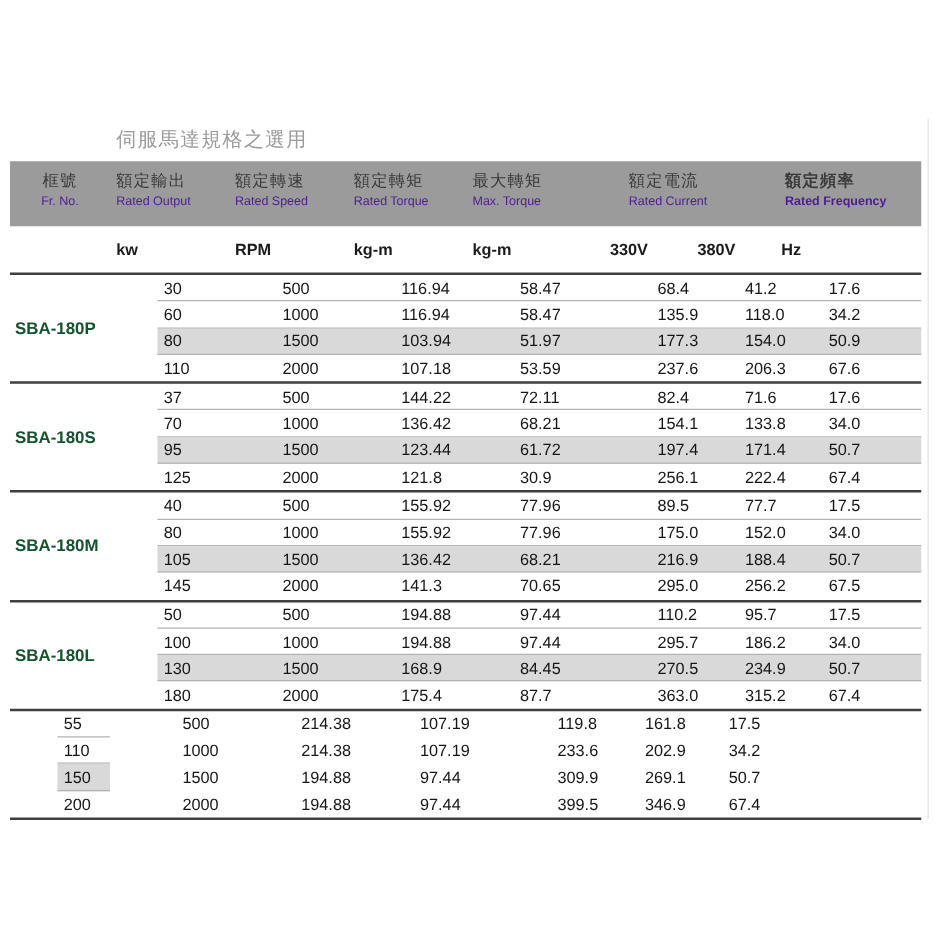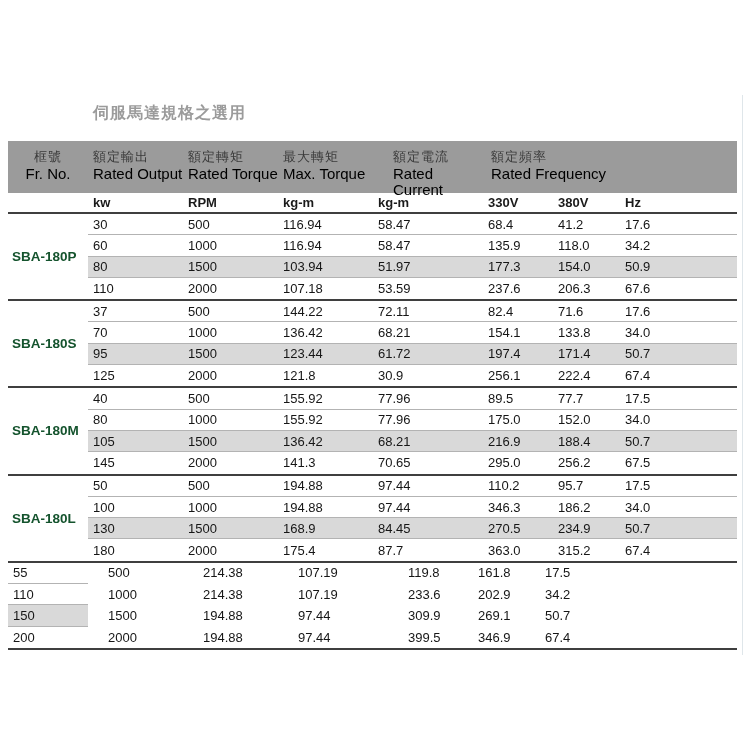--- a/index.html
+++ b/index.html
@@ -11,46 +11,46 @@
   }
   .page {
     position: absolute; inset: 0;
     padding: 104px 13px 0 8px;
   }
   .edge-line {
     position: absolute; right: 7px; top: 95px; bottom: 95px;
     width: 1px; background: #dfe6ea;
   }
   .title {
-    font-size: 16px; font-weight: bold;
+    font-size: 16px; font-weight: normal;
     color: var(--title-text, #9b9b9b);
     letter-spacing: 1px;
     margin-left: 85px;
-    margin-bottom: 19px;
+    margin-bottom: 7px;
     line-height: 18px;
   }
   
   .head-band {
     background: var(--header-band, #9b9b9b);
     display: grid;
     grid-template-columns: 80px 95px 95px 95px 110px 137px 1fr;
     height: 52px;
     padding-top: 7px;
   }
   .hcell { padding-left: 5px; }
   .hcell.first { padding-left: 0; text-align: center; }
   .hcell.current { padding-left: 20px; }
-  .hcell.freq { padding-left: 8px; }
+  .hcell.freq { padding-left: 8px; font-weight: bold; }
   .hcell .zh { font-size: 13px; color: #3a3a3a; line-height: 18px; letter-spacing: 1px; }
-  .hcell .en { font-size: 15px; color: #000000; line-height: 16px; }
+  .hcell .en { font-size: 10px; color: #4c1d95; line-height: 16px; }
   
   .unit-row {
     display: grid;
     grid-template-columns: 80px 95px 95px 95px 110px 70px 67px 1fr;
-    height: 21px;
+    height: 39px;
     align-items: center;
     border-bottom: 2px solid var(--group-border, #3f3f3f);
   }
   .unit-row .ucell { font-size: 13px; font-weight: bold; color: #1a1a1a; padding-left: 5px; }
   
   .group {
     display: grid;
     grid-template-columns: 80px 1fr;
     border-bottom: 2px solid var(--group-border, #3f3f3f);
   }
@@ -58,20 +58,21 @@
     display: flex; align-items: center;
     padding-left: 4px;
     font-size: 13.5px; font-weight: bold; color: #14532d;
   }
   .rows { display: block; }
   .row {
     display: grid;
     grid-template-columns: 95px 95px 95px 110px 70px 67px 1fr;
     height: 21.3px;
     align-items: center;
+    margin-left: 38px;
   }
   .row:not(:last-child) { border-bottom: 1px solid var(--row-divider, #b3b3b3); }
   .row.shaded { background: var(--shaded-row, #d9d9d9); }
   .cell { font-size: 13px; color: #161616; padding-left: 5px; }
 </style>
 </head>
 <body>
 
 <div class="page">
   <div class="edge-line"></div>
@@ -81,20 +82,24 @@
   <div class="spec-table">
 
     <div class="head-band">
       <div class="hcell first">
         <div class="zh">框號</div>
         <div class="en">Fr. No.</div>
       </div>
       <div class="hcell">
         <div class="zh">額定輸出</div>
         <div class="en">Rated Output</div>
+      </div>
+      <div class="hcell">
+        <div class="zh">額定轉速</div>
+        <div class="en">Rated Speed</div>
       </div>
       <div class="hcell">
         <div class="zh">額定轉矩</div>
         <div class="en">Rated Torque</div>
       </div>
       <div class="hcell">
         <div class="zh">最大轉矩</div>
         <div class="en">Max. Torque</div>
       </div>
       <div class="hcell current">
@@ -252,21 +257,21 @@
               <div class="cell">97.44</div>
               <div class="cell">110.2</div>
               <div class="cell">95.7</div>
               <div class="cell">17.5</div>
             </div>
             <div class="row">
               <div class="cell">100</div>
               <div class="cell">1000</div>
               <div class="cell">194.88</div>
               <div class="cell">97.44</div>
-              <div class="cell">346.3</div>
+              <div class="cell">295.7</div>
               <div class="cell">186.2</div>
               <div class="cell">34.0</div>
             </div>
             <div class="row shaded">
               <div class="cell">130</div>
               <div class="cell">1500</div>
               <div class="cell">168.9</div>
               <div class="cell">84.45</div>
               <div class="cell">270.5</div>
               <div class="cell">234.9</div>

